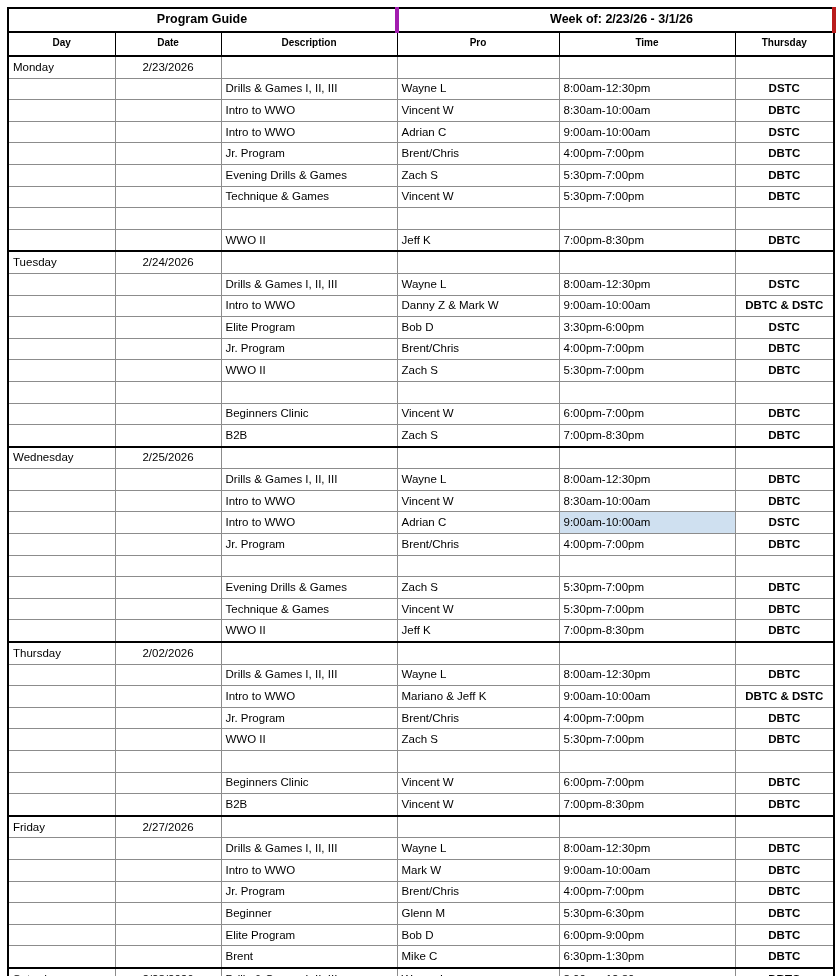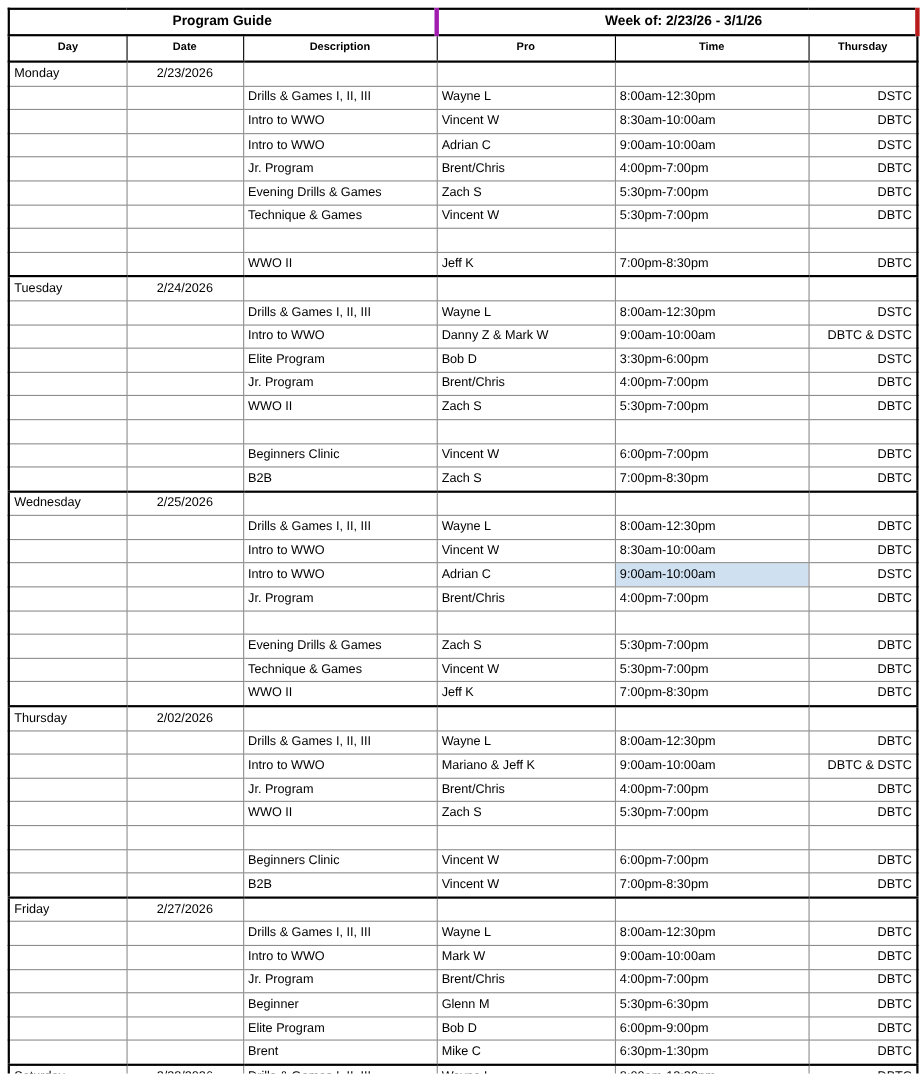--- a/index.html
+++ b/index.html
@@ -87,21 +87,21 @@
   
   td.col-day, td.col-date, td.col-desc, td.col-pro, td.col-time, td.col-loc {
     border-left-color: #000000;
     border-right-color: #000000;
   }
   td.col-day  { border-left: 2px solid #000000; }
   td.col-loc  { border-right: 2px solid #000000; }
 
   td.col-day, td.col-desc, td.col-pro, td.col-time { text-align: left; }
   td.col-date { text-align: center; }
-  td.col-loc  { text-align: right; }
+  td.col-loc  { text-align: center; font-weight: bold; }
 
   td.selected {
     background: #cfe0f0;
   }
 </style>
 </head>
 <body>
 
 <div id="sheet">
   <table class="guide">

